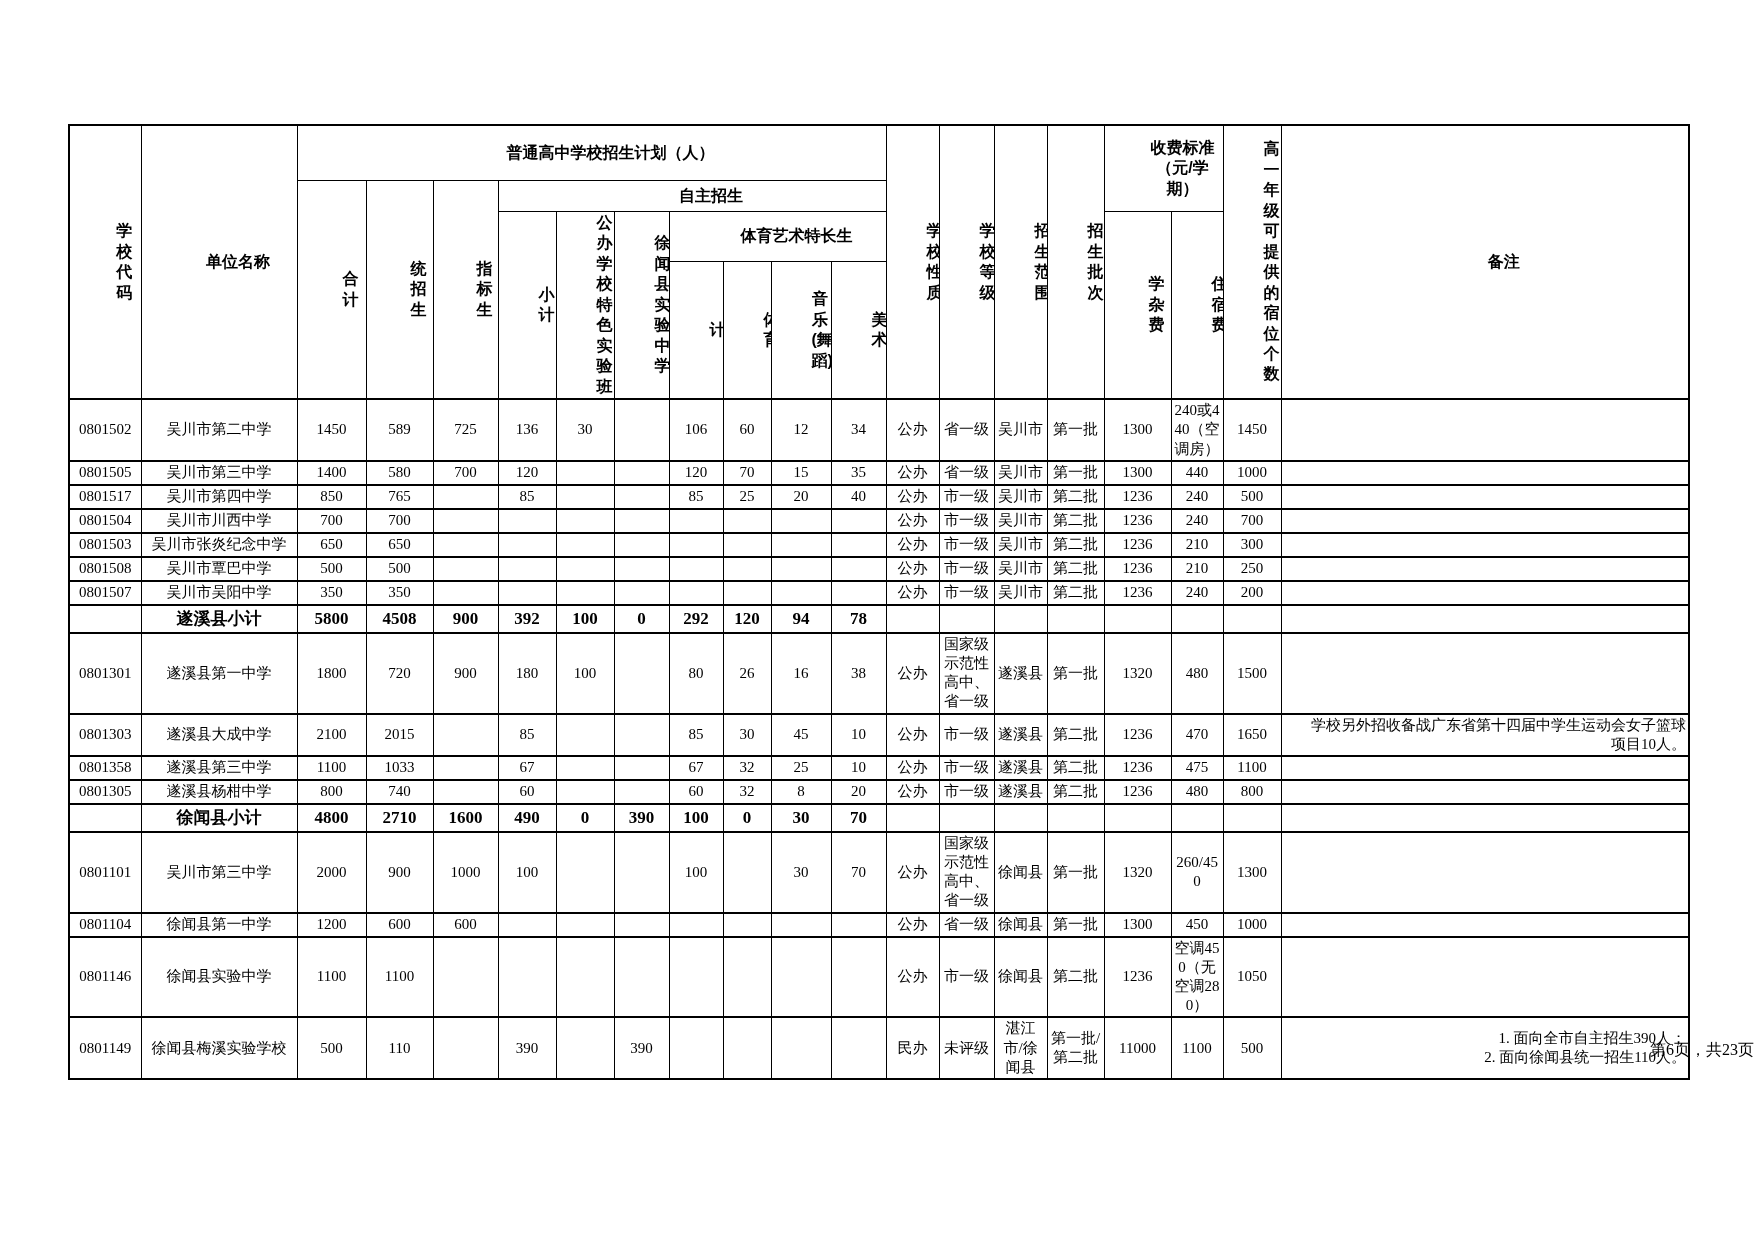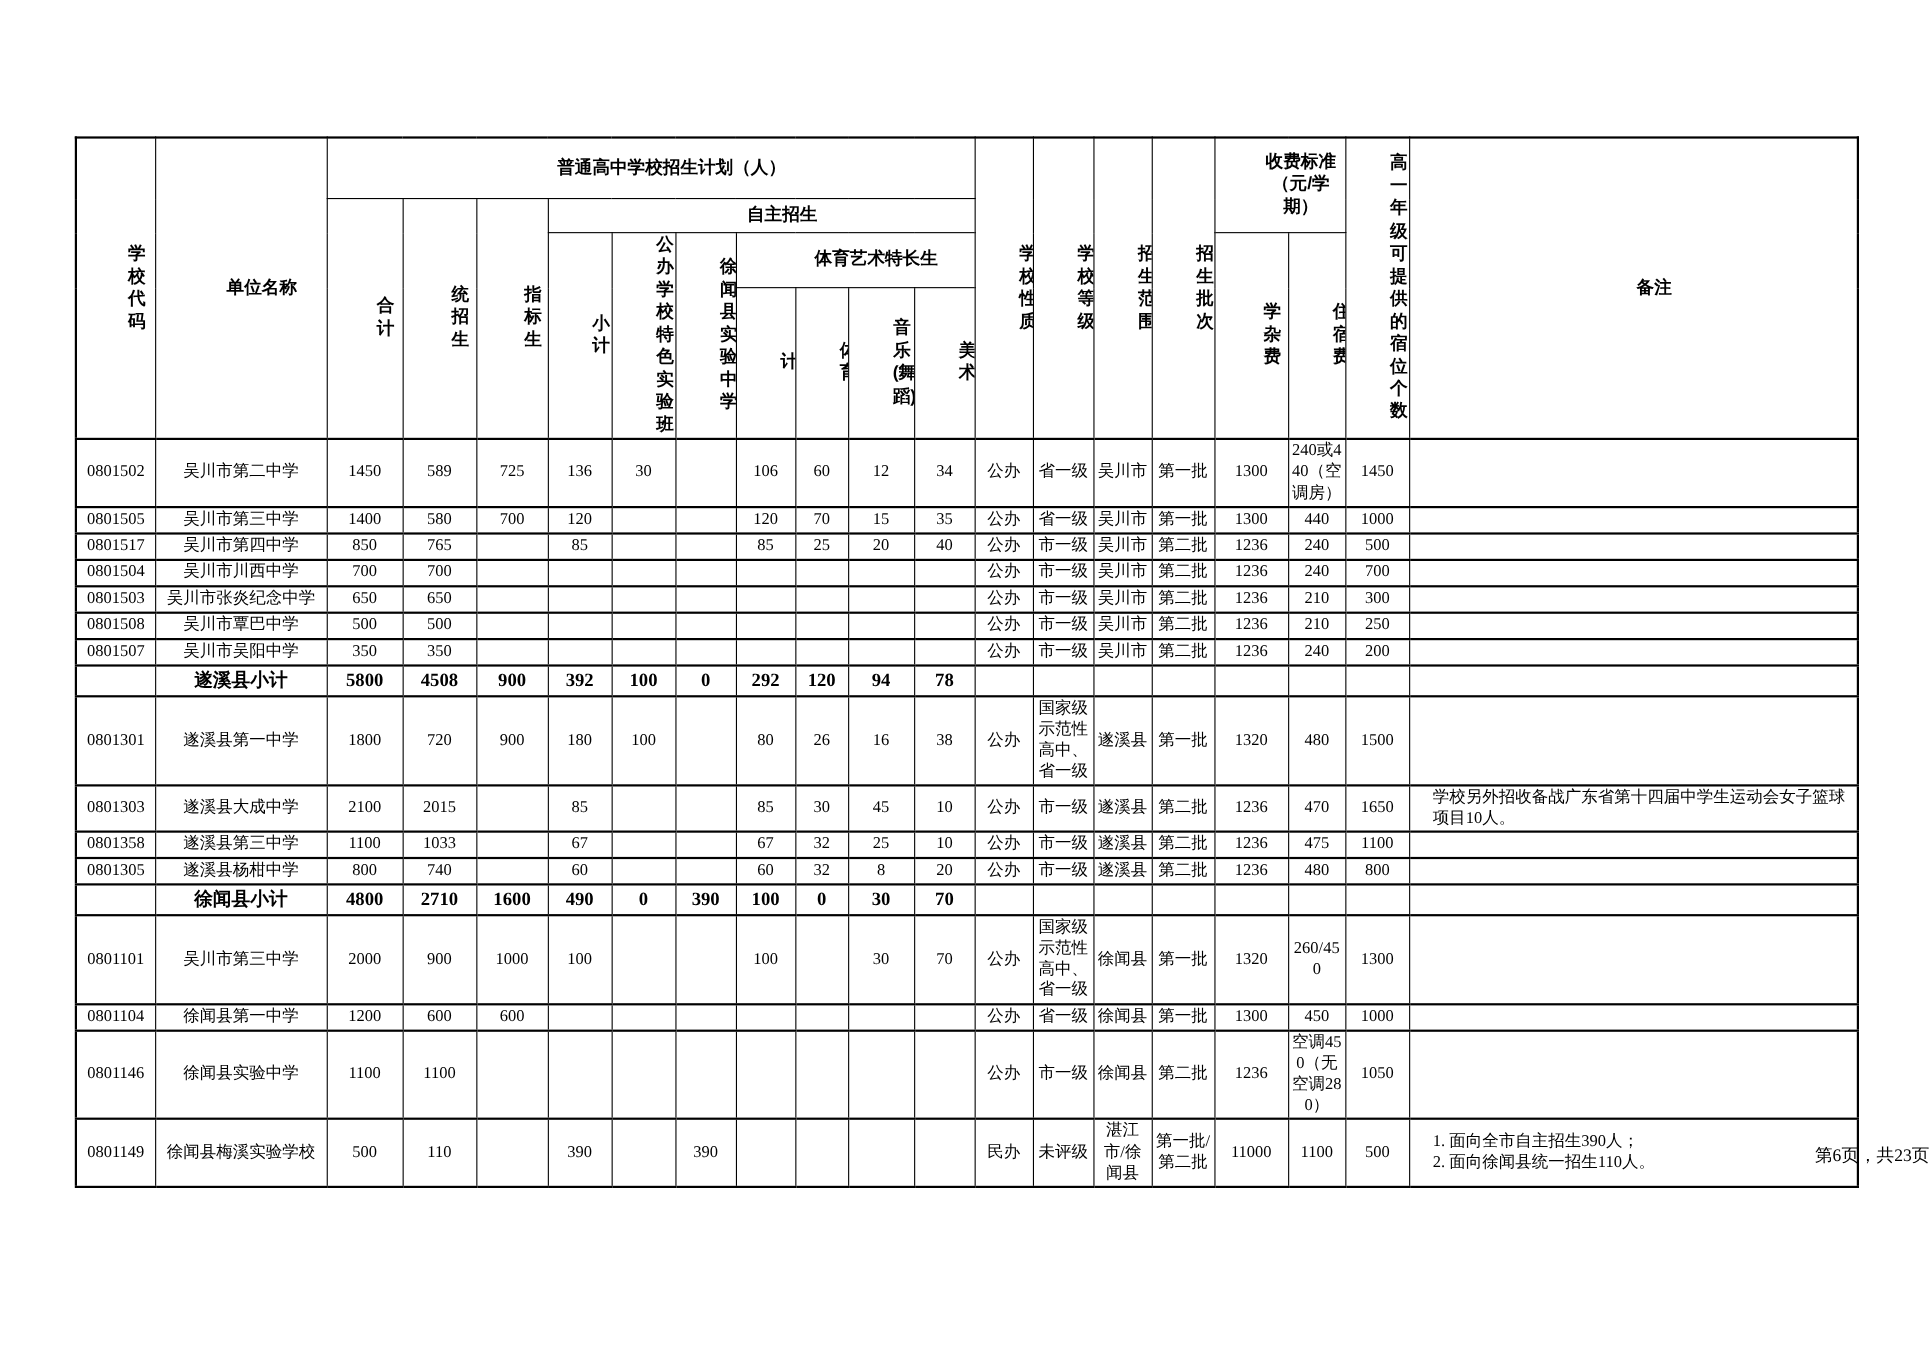--- a/index.html
+++ b/index.html
@@ -44,21 +44,21 @@
   table.grid thead tr.h3 th{height:28px;}
   table.grid thead tr.h4 th{height:46px;}
   table.grid thead tr.h4 th{border-bottom-width:2px;}
   table.grid tbody td{height:20px;}
   table.grid tbody tr.subtotal td{
     font-weight:bold;
     font-size:17px;
     height:24px;
   }
   table.grid tbody td.remark-cell{
-    text-align:left;
+    text-align:right;
     white-space:pre-line;
     word-break:normal;
     padding-left:21px;
   }
   table.grid tbody td.name-cell{
     word-break:keep-all;
   }
   .footer{
     position:absolute;
     left:0;right:0;

